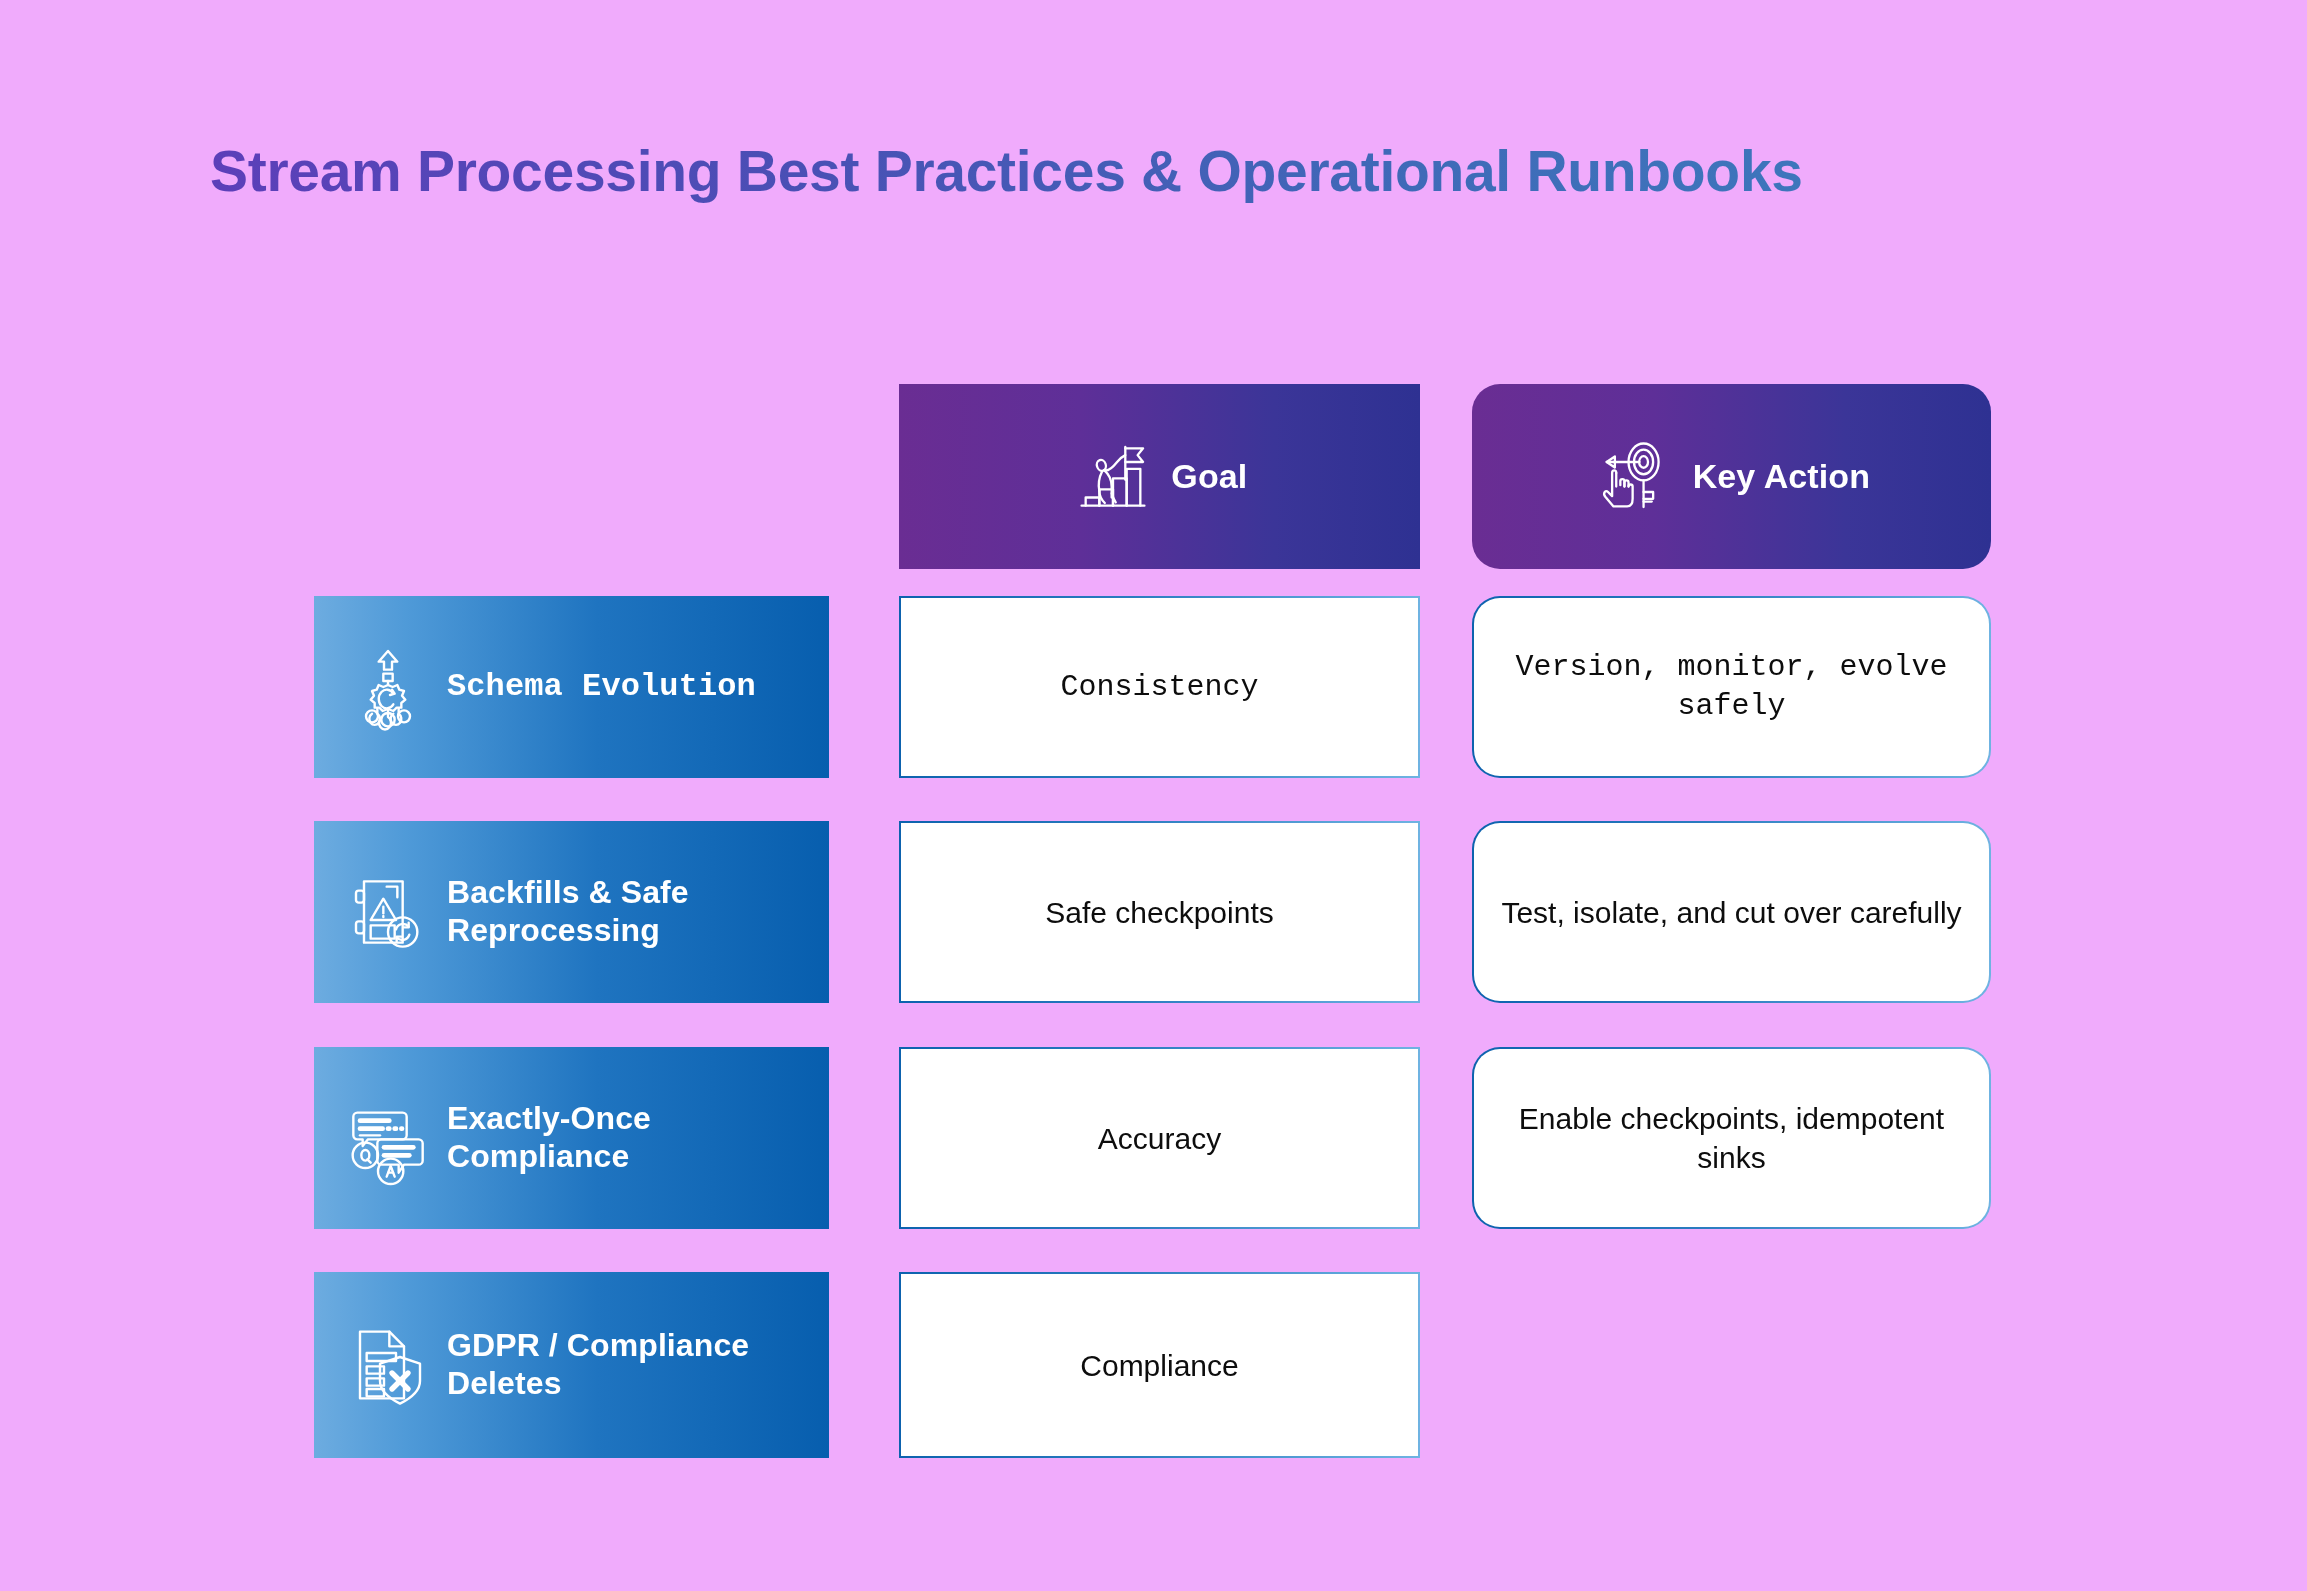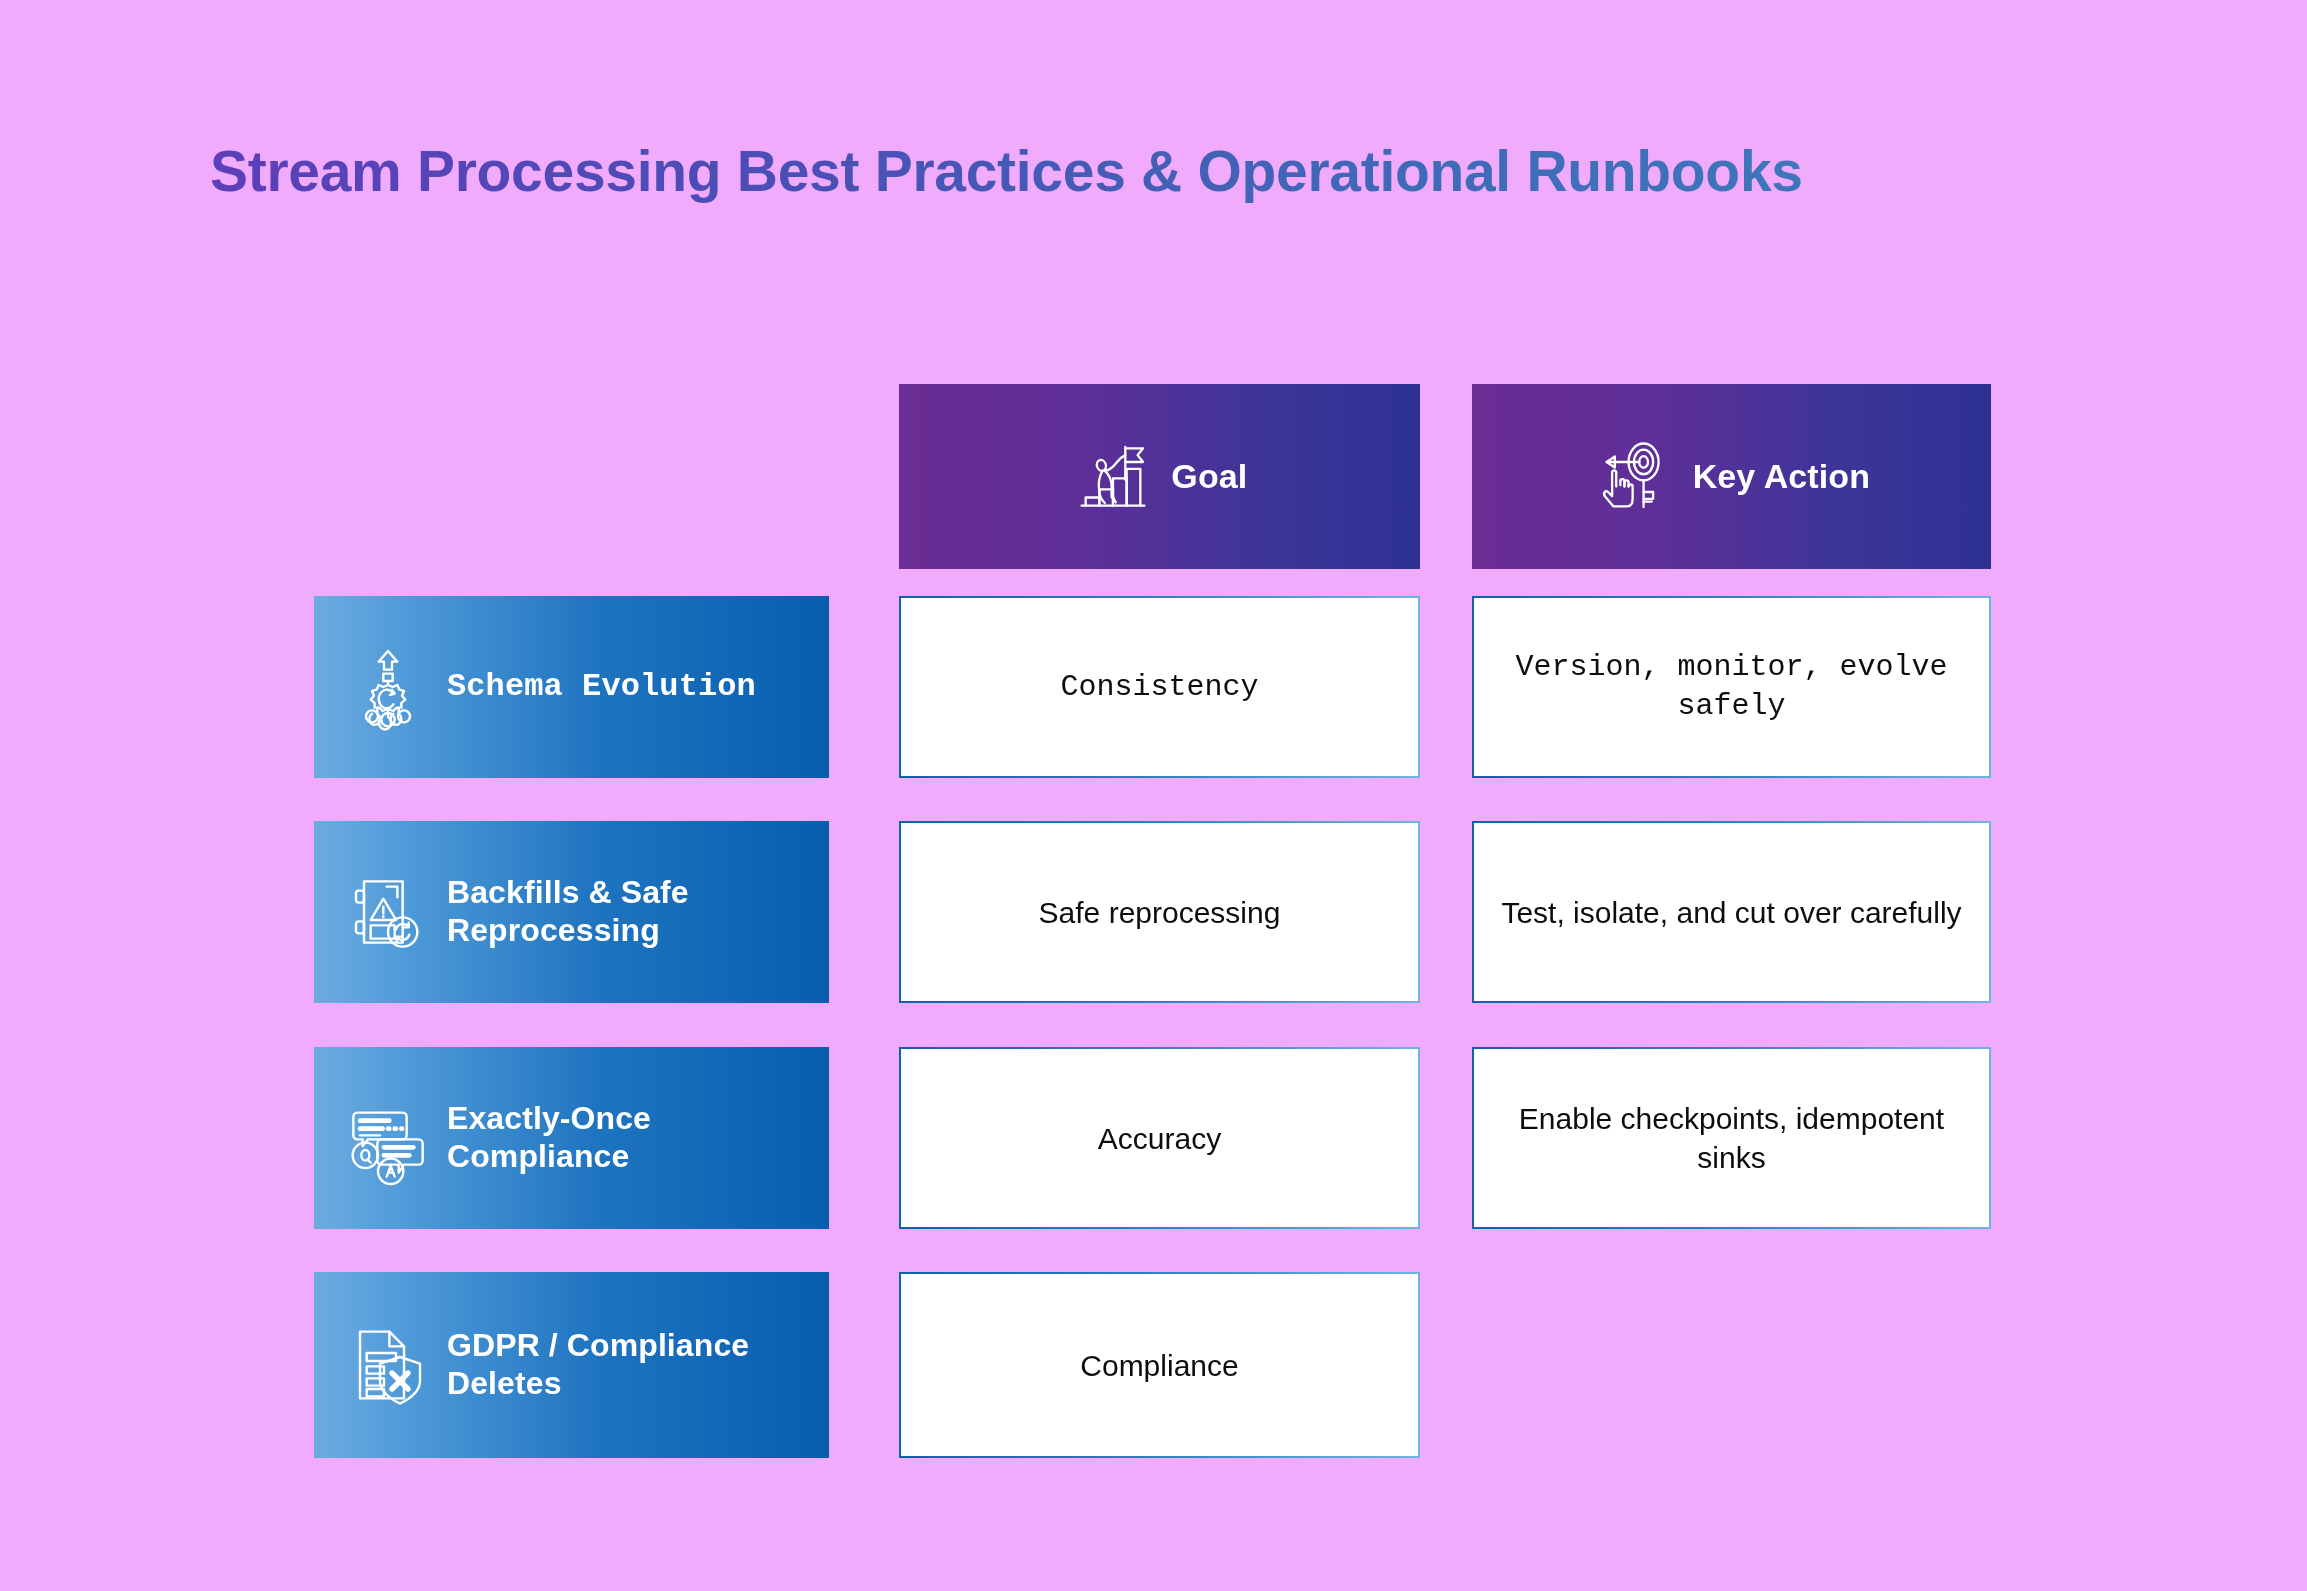--- a/index.html
+++ b/index.html
@@ -42,21 +42,21 @@
     position: absolute;
     left: 0;
     top: 16px;
     width: 2307px;
     height: 1592px;
     margin-left: 25px;
   }
 
   .col-label   { left: 289px;  width: 515px; }
   .col-goal    { left: 874px; width: 521px; }
-  .col-action  { left: 1447px; width: 519px; }
+  .col-action  { left: 1447px; width: 519px; border-radius: 28px; }
 
   .row-h  { top: 368px;  height: 185px; }
   .row-1  { top: 580px;  height: 182px; font-family: Liberation Mono, monospace; }
   .row-2  { top: 805px; height: 182px; }
   .row-3  { top: 1031px; height: 182px; }
   .row-4  { top: 1256px; height: 186px; }
 
   
   .hdr {
     position: absolute;
@@ -228,21 +228,21 @@
           <circle cx="82" cy="90" r="22"></circle>
           <path d="M72 86 A11 11 0 0 1 91 82"></path>
           <path d="M92 94 A11 11 0 0 1 73 98"></path>
           <path d="M91 76 V83 H84"></path>
           <path d="M73 104 V97 H80"></path>
         </svg>
       </span>
       <span class="rl-text">Backfills &amp; Safe Reprocessing</span>
     </div>
     <div class="cell col-goal row-2">
-      <span class="cell-text">Safe reprocessing</span>
+      <span class="cell-text">Safe checkpoints</span>
     </div>
     <div class="cell col-action row-2">
       <span class="cell-text">Test, isolate, and cut over carefully</span>
     </div>
 
     <div class="rlabel col-label row-3">
       <span class="ic">
         <svg viewBox="0 0 120 120" fill="none" stroke="#ffffff" stroke-width="3.6" stroke-linecap="round" stroke-linejoin="round">
 
           <path d="M14 22 H82 A6 6 0 0 1 88 28 V56 A6 6 0 0 1 82 62 H30 L22 72 V62 H14 A6 6 0 0 1 8 56 V28 A6 6 0 0 1 14 22 Z"></path>

